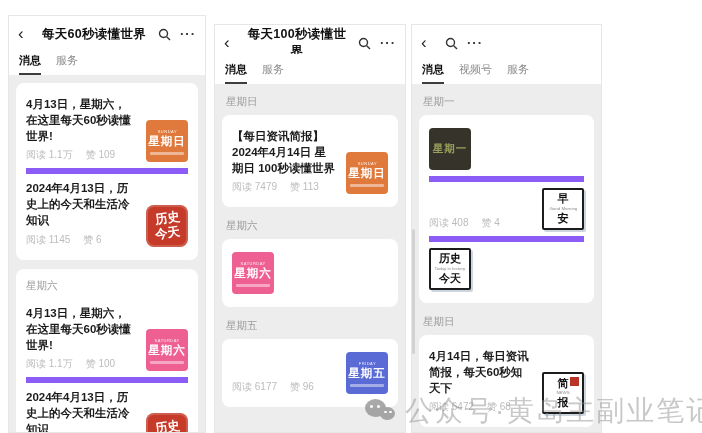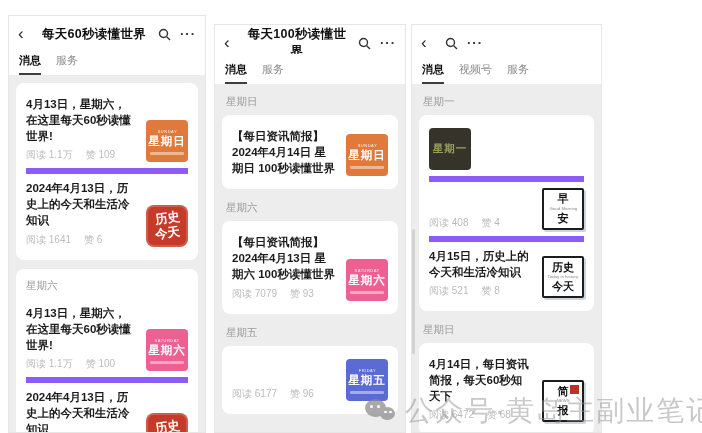--- a/index.html
+++ b/index.html
@@ -112,21 +112,21 @@
         <div class="thumb week w-orange">
           <span class="eng">SUNDAY</span>
           <span class="wt">星期日</span>
           <span class="strip"></span>
         </div>
       </div>
       <div class="item">
         <div class="itext">
           <div class="ititle">2024年4月13日，历史上的今天和生活冷知识</div>
           <div class="imeta">
-            <span>阅读 1641</span>
+            <span>阅读 1145</span>
             <span>赞 6</span>
           </div>
         </div>
         <div class="thumb seal">
           <span>历史</span>
           <span>今天</span>
         </div>
       </div>
     </div>
 
@@ -182,39 +182,36 @@
     <span class="tab active">消息</span>
     <span class="tab">服务</span>
   </div>
   <div class="content">
 
     <div class="sec-outside">星期日</div>
     <div class="card">
       <div class="item">
         <div class="itext">
           <div class="ititle">【每日资讯简报】2024年4月14日 星期日 100秒读懂世界</div>
+          <div class="imeta">
+            <span>阅读 7479</span>
+            <span>赞 113</span>
+          </div>
         </div>
         <div class="thumb week w-orange">
           <span class="eng">SUNDAY</span>
           <span class="wt">星期日</span>
           <span class="strip"></span>
         </div>
       </div>
     </div>
 
     <div class="sec-outside">星期六</div>
     <div class="card">
       <div class="item">
-        <div class="itext">
-          <div class="ititle">【每日资讯简报】2024年4月13日 星期六 100秒读懂世界</div>
-          <div class="imeta">
-            <span>阅读 7079</span>
-            <span>赞 93</span>
-          </div>
-        </div>
         <div class="thumb week w-pink">
           <span class="eng">SATURDAY</span>
           <span class="wt">星期六</span>
           <span class="strip"></span>
         </div>
       </div>
     </div>
 
     <div class="sec-outside">星期五</div>
     <div class="card">
@@ -271,27 +268,20 @@
             <span>赞 4</span>
           </div>
         </div>
         <div class="thumb frame">
           <span class="ft">早</span>
           <span class="fm">Good Morning</span>
           <span class="fb">安</span>
         </div>
       </div>
       <div class="item">
-        <div class="itext">
-          <div class="ititle">4月15日，历史上的今天和生活冷知识</div>
-          <div class="imeta">
-            <span>阅读 521</span>
-            <span>赞 8</span>
-          </div>
-        </div>
         <div class="thumb frame">
           <span class="ft">历史</span>
           <span class="fm">Today in history</span>
           <span class="fb">今天</span>
         </div>
       </div>
     </div>
 
     <div class="sec-outside">星期日</div>
     <div class="card">

